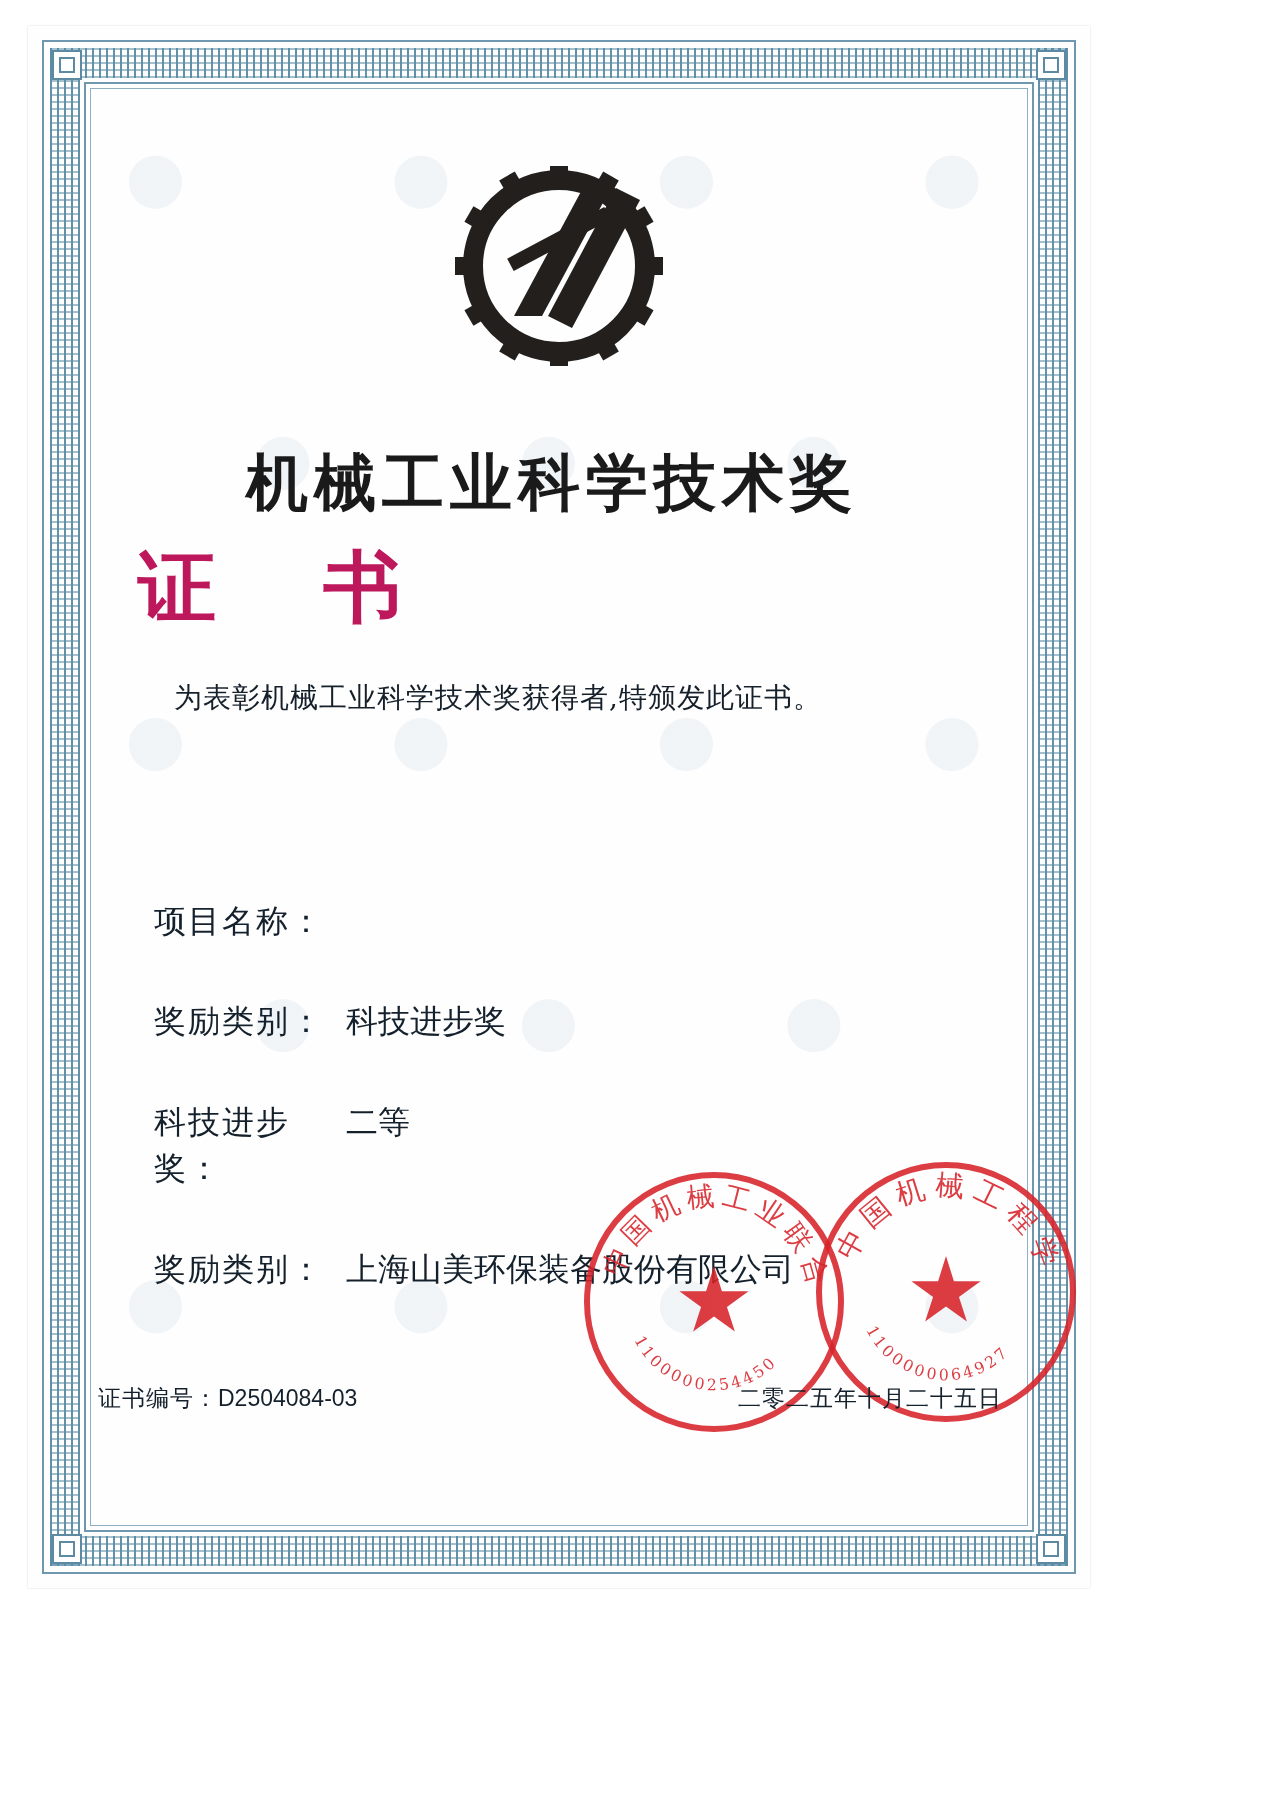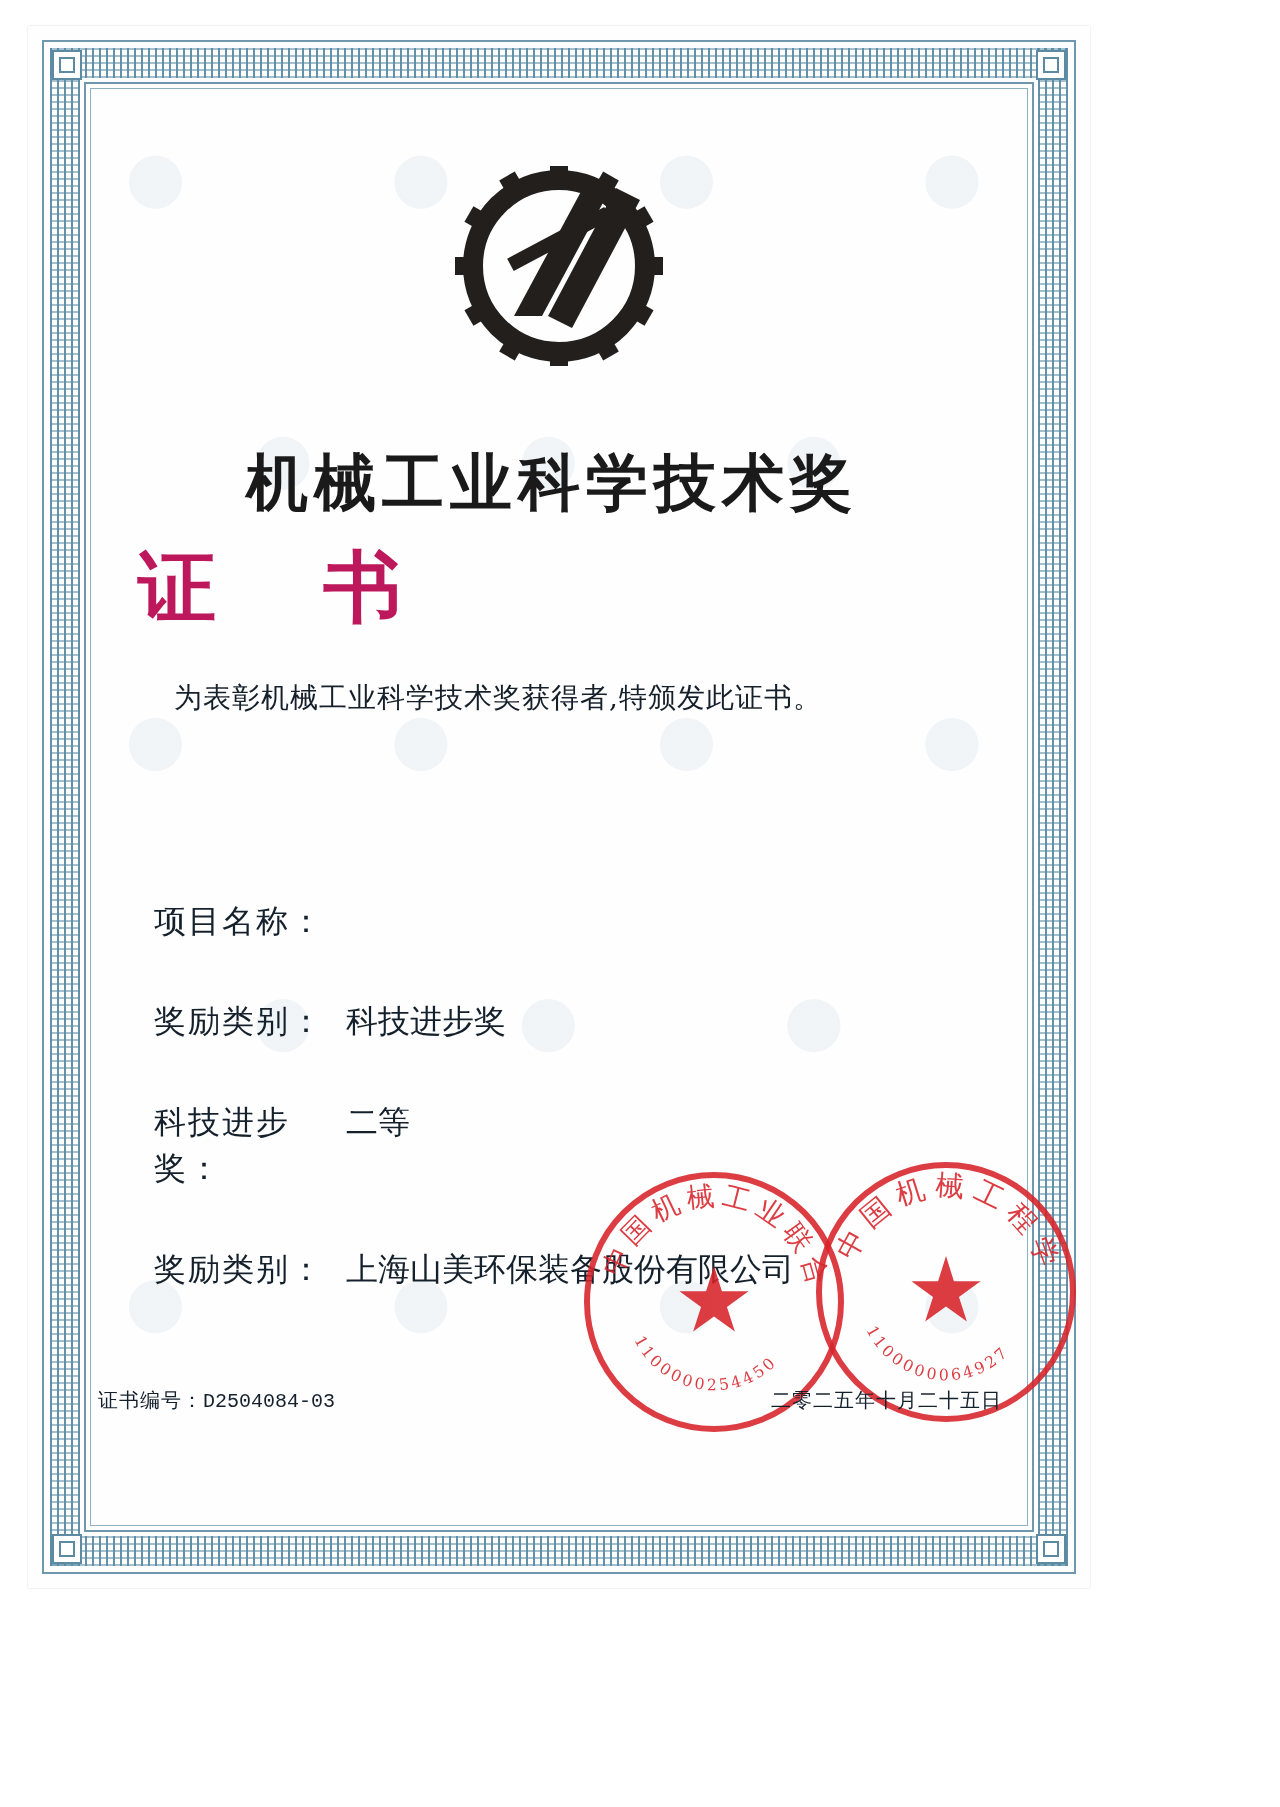--- a/index.html
+++ b/index.html
@@ -178,23 +178,23 @@
     padding-left: 12px;
   }
 
   .footer {
     position: absolute;
     left: 0; right: 0;
     bottom: 104px;
     display: flex;
     align-items: flex-end;
     justify-content: space-between;
-    font-size: 20px;
+    font-size: 23px;
     color: #14202c;
-    font-family: Liberation Mono, monospace;
+    font-family: Liberation Sans, sans-serif;
   }
   .cert-no {
     padding-left: 0px;
     letter-spacing: 1px;
   }
   .cert-no .num { letter-spacing: 0px; }
   .cert-date {
     padding-right: 18px;
     letter-spacing: 1px;
   }

